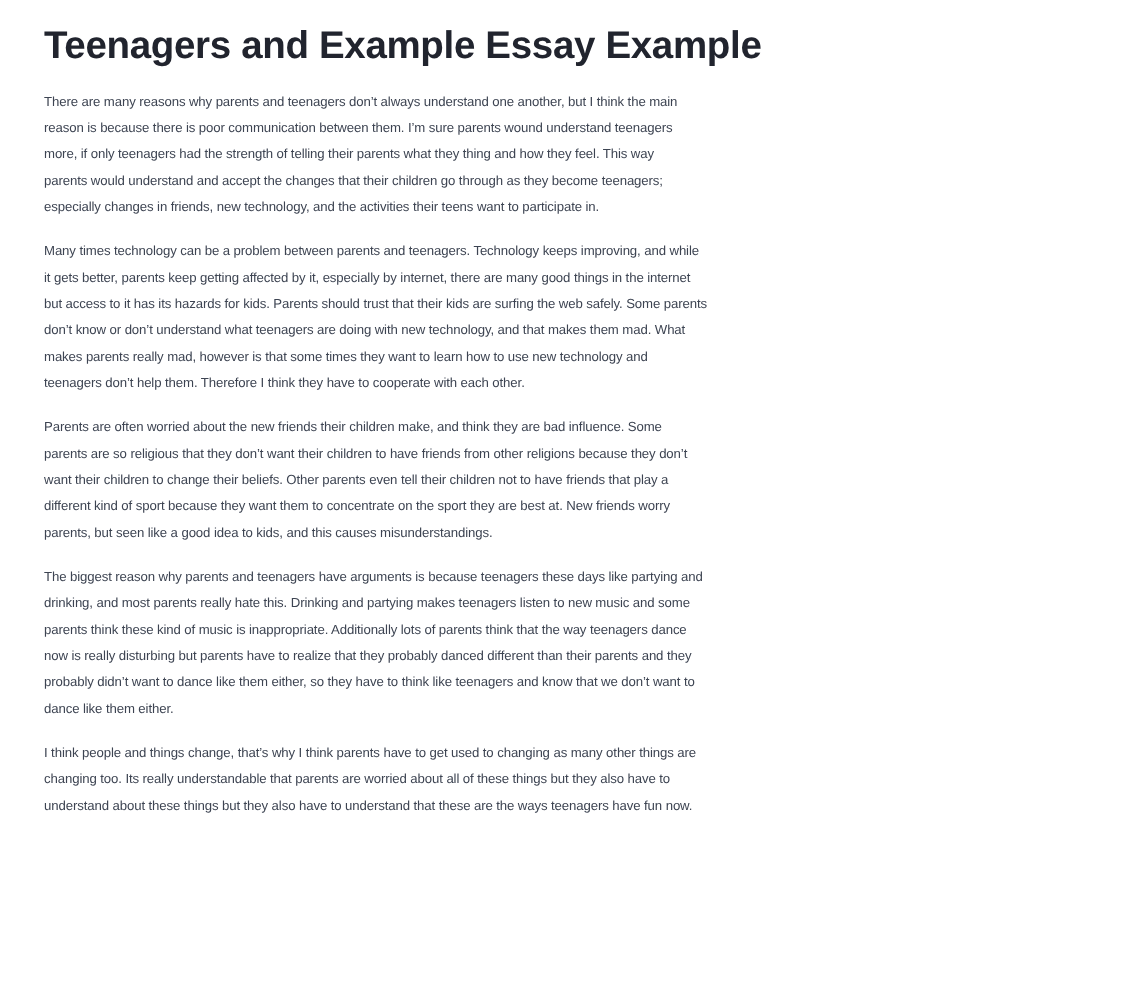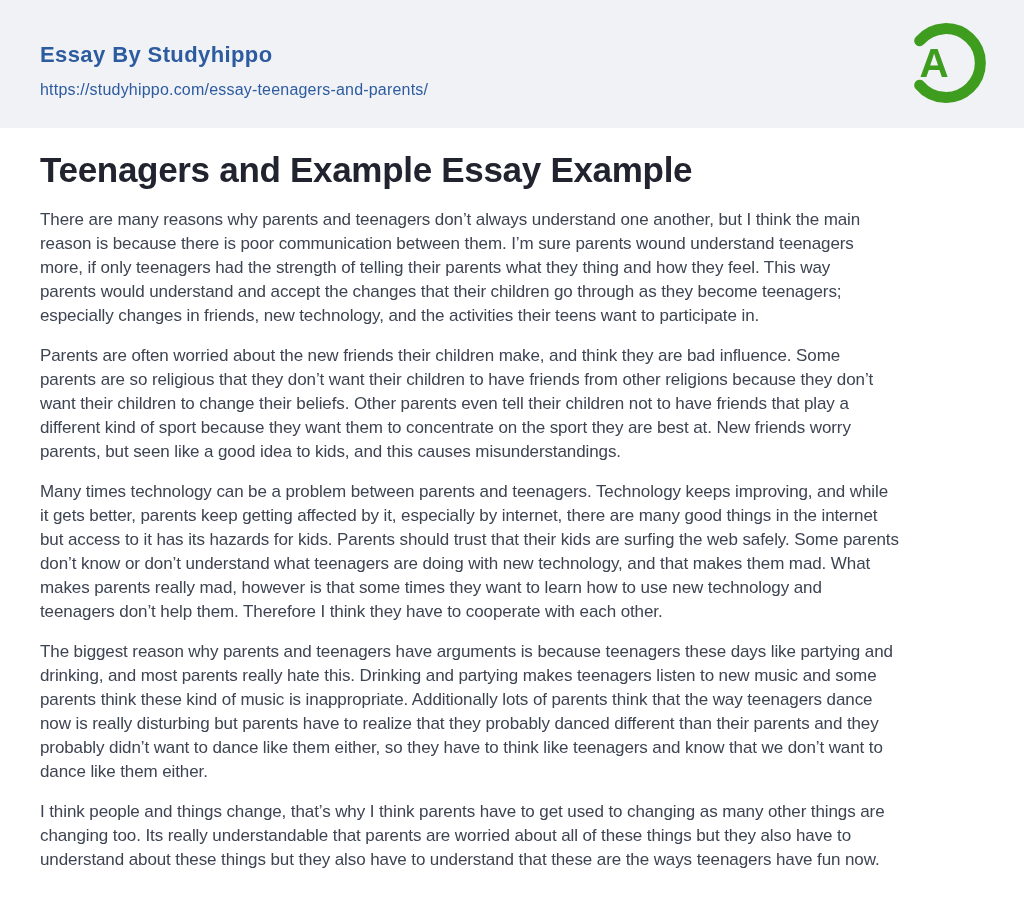--- a/index.html
+++ b/index.html
@@ -74,65 +74,54 @@
   .essay-title {
     margin: 20px 0 0 0;
     font-size: 35px;
     line-height: 44px;
     font-weight: 800;
     letter-spacing: -0.3px;
     color: var(--title-color, #21242e);
   }
   .essay-paragraph {
     margin: 16px 0 0 0;
-    font-size: 17px;
+    font-size: 12px;
     line-height: 24px;
     letter-spacing: -0.1px;
     color: var(--body-color, #3d4452);
     white-space: pre-line; 
   }
 </style>
 </head>
 <body>
 
 <div class="page">
 
-  <div class="header">
-    <a class="site-title">Essay By Studyhippo</a>
-    <a class="site-url">https://studyhippo.com/essay-teenagers-and-parents/</a>
-
-    <div class="logo">
-      <svg viewBox="0 0 100 100" aria-hidden="true">
-        <path class="ring" d="M 21.4 25.8 A 37.4 37.4 0 1 1 21.4 74.2"></path>
-        <text class="letter" x="37" y="65.5" text-anchor="middle">A</text>
-      </svg>
-    </div>
-  </div>
 
   <div class="content">
     <h1 class="essay-title">Teenagers and Example Essay Example</h1>
 
     <p class="essay-paragraph">There are many reasons why parents and teenagers don’t always understand one another, but I think the main
 reason is because there is poor communication between them. I’m sure parents wound understand teenagers
 more, if only teenagers had the strength of telling their parents what they thing and how they feel. This way
 parents would understand and accept the changes that their children go through as they become teenagers;
 especially changes in friends, new technology, and the activities their teens want to participate in.</p>
 
-    <p class="essay-paragraph">Parents are often worried about the new friends their children make, and think they are bad influence. Some
-parents are so religious that they don’t want their children to have friends from other religions because they don’t
-want their children to change their beliefs. Other parents even tell their children not to have friends that play a
-different kind of sport because they want them to concentrate on the sport they are best at. New friends worry
-parents, but seen like a good idea to kids, and this causes misunderstandings.</p>
-
     <p class="essay-paragraph">Many times technology can be a problem between parents and teenagers. Technology keeps improving, and while
 it gets better, parents keep getting affected by it, especially by internet, there are many good things in the internet
 but access to it has its hazards for kids. Parents should trust that their kids are surfing the web safely. Some parents
 don’t know or don’t understand what teenagers are doing with new technology, and that makes them mad. What
 makes parents really mad, however is that some times they want to learn how to use new technology and
 teenagers don’t help them. Therefore I think they have to cooperate with each other.</p>
+
+    <p class="essay-paragraph">Parents are often worried about the new friends their children make, and think they are bad influence. Some
+parents are so religious that they don’t want their children to have friends from other religions because they don’t
+want their children to change their beliefs. Other parents even tell their children not to have friends that play a
+different kind of sport because they want them to concentrate on the sport they are best at. New friends worry
+parents, but seen like a good idea to kids, and this causes misunderstandings.</p>
 
     <p class="essay-paragraph">The biggest reason why parents and teenagers have arguments is because teenagers these days like partying and
 drinking, and most parents really hate this. Drinking and partying makes teenagers listen to new music and some
 parents think these kind of music is inappropriate. Additionally lots of parents think that the way teenagers dance
 now is really disturbing but parents have to realize that they probably danced different than their parents and they
 probably didn’t want to dance like them either, so they have to think like teenagers and know that we don’t want to
 dance like them either.</p>
 
     <p class="essay-paragraph">I think people and things change, that’s why I think parents have to get used to changing as many other things are
 changing too. Its really understandable that parents are worried about all of these things but they also have to

